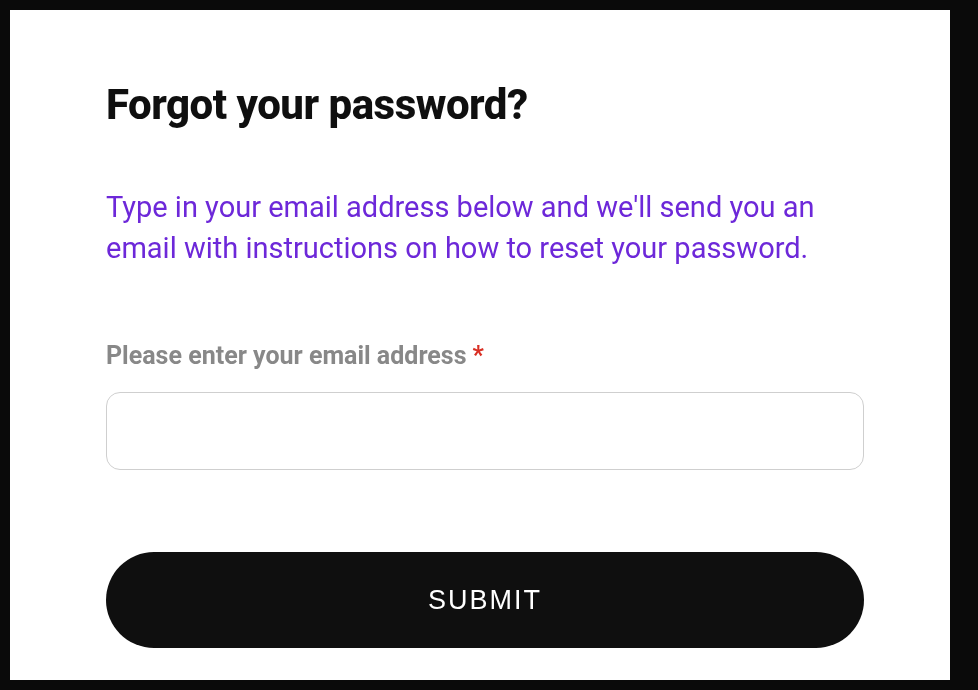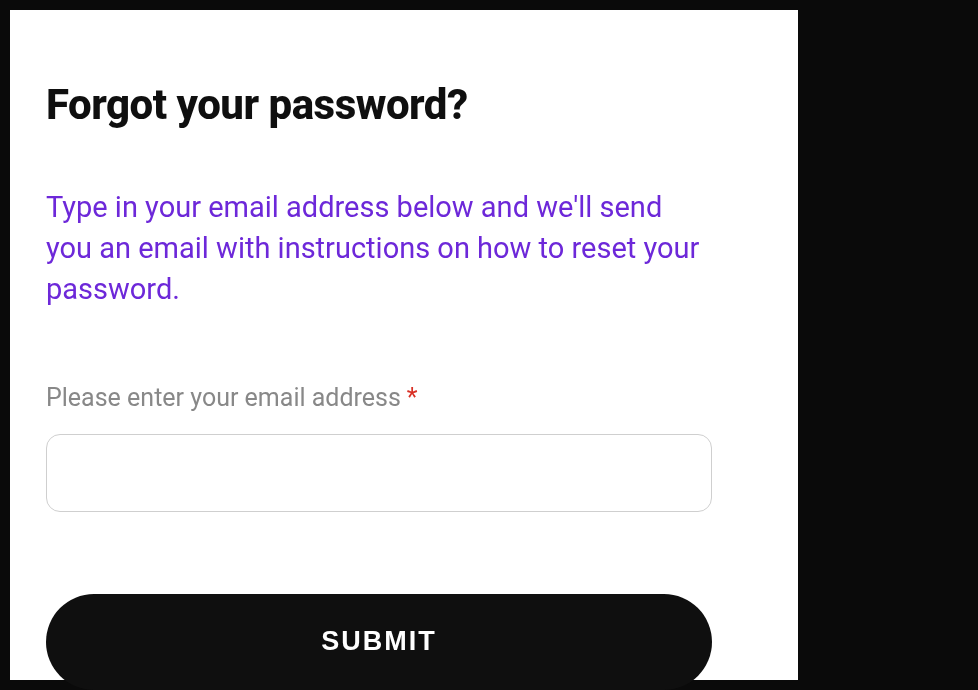--- a/index.html
+++ b/index.html
@@ -9,43 +9,43 @@
     }
     body {
       width: 978px;
       height: 690px;
       background: #0a0a0a;
       font-family: -apple-system, BlinkMacSystemFont, "Segoe UI", Roboto, Helvetica, Arial, sans-serif;
       overflow: hidden;
     }
     .modal {
       background: #ffffff;
-      width: 788px;
+      width: 940px;
       height: 670px;
       margin: 10px;
-      padding: 70px 86px 40px 36px;
+      padding: 70px 86px 40px 96px;
     }
     .title {
       font-size: 42px;
       font-weight: 800;
       color: #0f0f0f;
       letter-spacing: -0.5px;
       margin-bottom: 58px;
     }
     .description {
       font-size: 29px;
       line-height: 1.42;
       color: #6d28d9;
       font-weight: 400;
       margin-bottom: 72px;
     }
     .field-label {
       font-size: 25px;
       color: #888888;
-      font-weight: 400;
+      font-weight: 700;
       margin-bottom: 22px;
     }
     .required-mark {
       color: #d93025;
       margin-left: 6px;
     }
     .email-input {
       width: 100%;
       height: 78px;
       border: 1px solid #cfcfcf;
@@ -56,21 +56,21 @@
       background: #ffffff;
     }
     .submit-button {
       width: 100%;
       height: 96px;
       background: #0f0f0f;
       color: #ffffff;
       border: none;
       border-radius: 48px;
       font-size: 27px;
-      font-weight: 700;
+      font-weight: 400;
       letter-spacing: 2px;
       margin-top: 82px;
       cursor: pointer;
     }
   </style>
 </head>
 <body>
 
 <div class="modal">
   <h1 class="title">Forgot your password?</h1>

